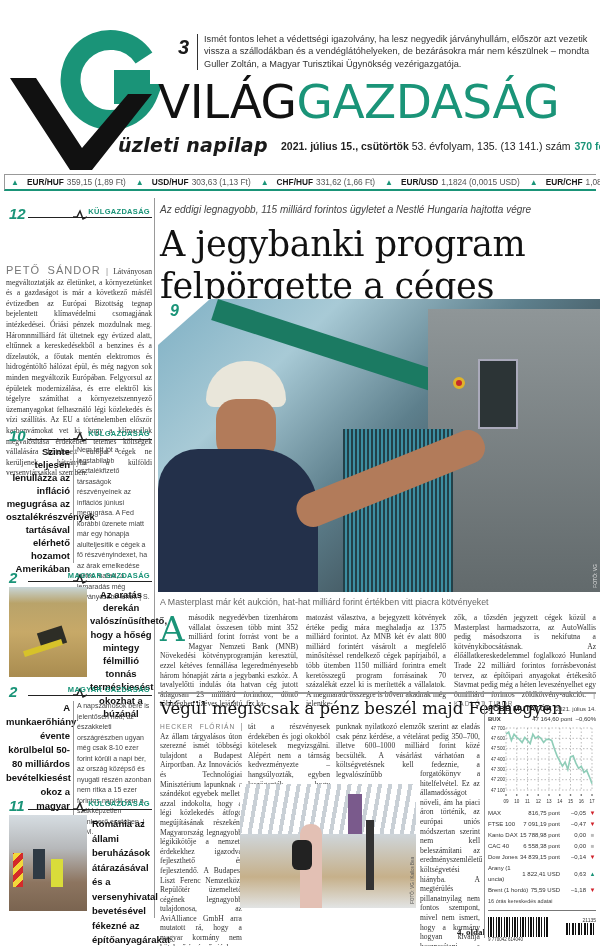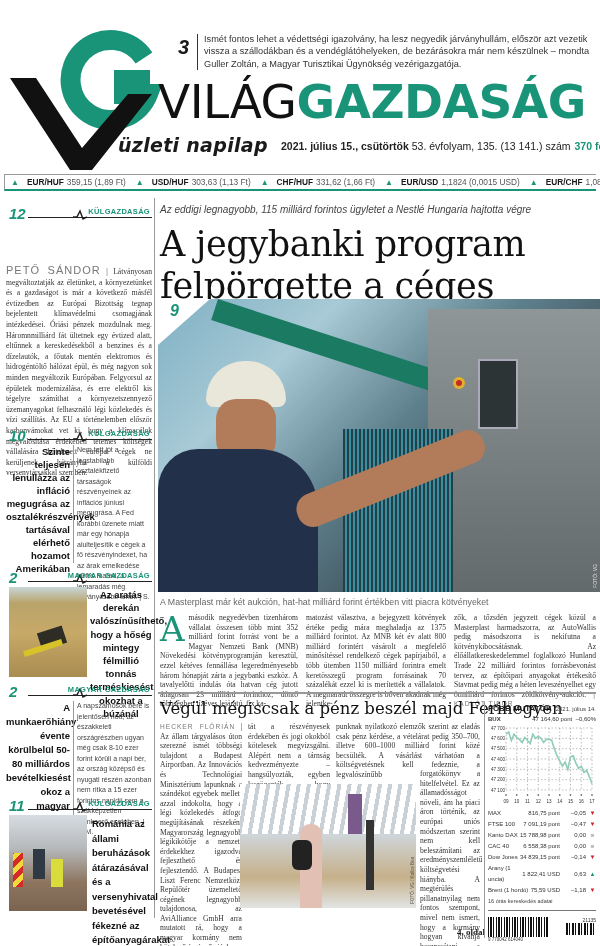--- a/index.html
+++ b/index.html
@@ -4,21 +4,21 @@
 <style>
 *{box-sizing:border-box;margin:0;padding:0}
 html,body{width:600px;height:946px;background:#fff;overflow:hidden}
 body{position:relative;font-family:"Liberation Sans",sans-serif;color:#1a1a1a}
 .abs{position:absolute}
 
 #logo-v{left:10px;top:78px;width:150px;height:92px}
 #logo-g{left:52px;top:28px;width:110px;height:110px}
 .brand{left:158px;top:78px;font-size:47px;line-height:48px;letter-spacing:-0.5px;font-family:"DejaVu Sans",sans-serif}
 .brand .vilag{color:#111;font-weight:400}
-.brand .gazd{color:#1a9478;font-weight:700}
+.brand .gazd{color:#1a9478;font-weight:400}
 .tagline{left:118px;top:134px;font-size:19px;font-style:italic;font-weight:700;letter-spacing:0.3px;font-family:"DejaVu Sans",sans-serif}
 .teaser-num{left:178px;top:36px;font-size:20px;font-weight:700;font-style:italic}
 .teaser-bar{left:197px;top:34px;width:1px;height:36px;background:#333}
 .teaser{left:204px;top:33px;width:390px;font-size:9.2px;line-height:12.4px;color:#333}
 .dateline{left:281px;top:140px;font-size:10.5px;color:#222;white-space:nowrap}
 .dateline b{font-weight:700}
 .dateline .price{color:#1a9478;font-weight:700;margin-left:4px}
 
 .ticker{left:4px;top:174px;width:592px;height:17px;border:1px solid #999;border-bottom:2px solid #1a9478;border-right:none;display:flex;align-items:center;font-size:8.3px;white-space:nowrap;padding-left:6px}
 .tk{display:flex;align-items:center;margin-right:10px}

